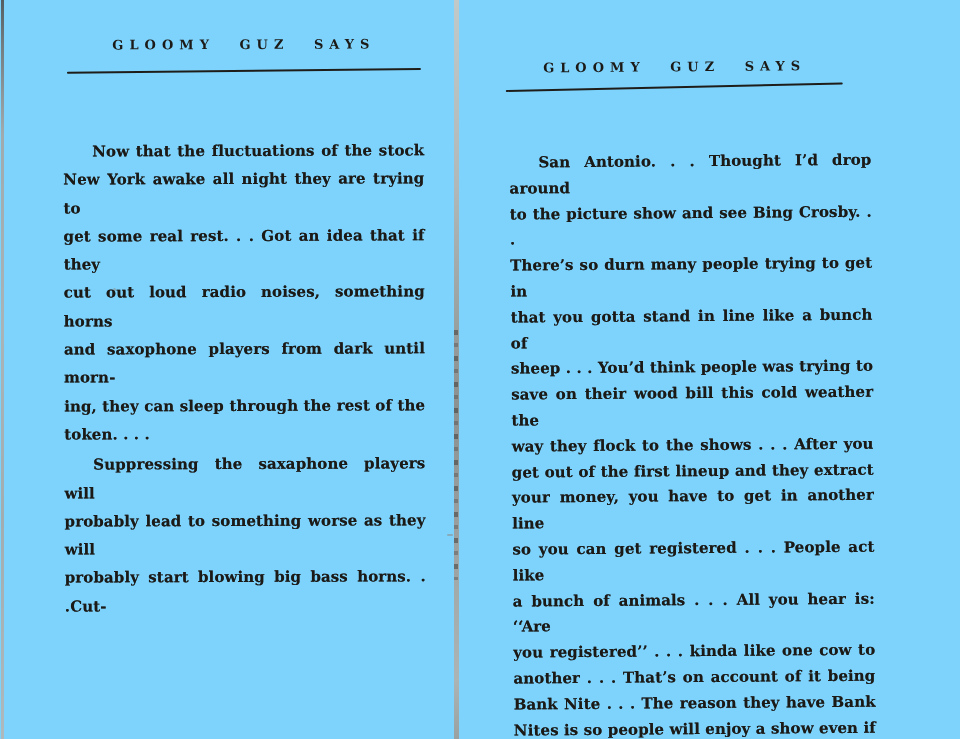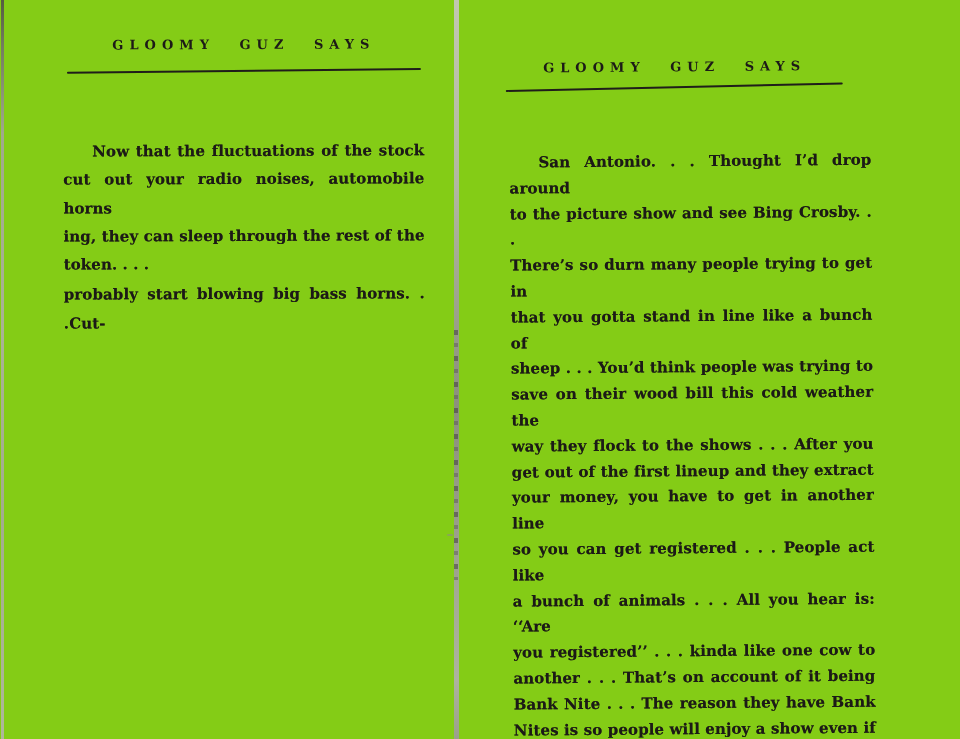--- a/index.html
+++ b/index.html
@@ -1,19 +1,19 @@
 <!DOCTYPE html>
 <html><head>
 <meta charset="utf-8">
 <style>
   html,body{margin:0;padding:0;}
   #scan{
     position:relative;
     width:960px;height:739px;
-    background:#84cc16;
+    background:#7dd3fc;
     overflow:hidden;
     font-family:"DejaVu Serif","Liberation Serif",serif;
     color:#1c1a17;
   }
   
   .edge-line{
     position:absolute;left:1px;top:0;width:3px;height:739px;
     background:linear-gradient(180deg,#4c4a48 0%,#6f6d6b 6%,#a5a3a0 18%,#b0aeab 45%,#a8a6a3 70%,#b6b4b1 100%);
     opacity:.85;
   }
@@ -72,25 +72,30 @@
   <div class="gutter-texture"></div>
   <div class="speck" style="left:113px;top:288px;width:3px;height:3px;"></div>
   <div class="speck" style="left:447px;top:534px;width:6px;height:2px;border-radius:1px;"></div>
 
   <div class="page page-left">
     <div class="running-head">GLOOMY GUZ SAYS</div>
     <div class="head-rule"></div>
     <div class="body-block">
       <div class="para-1">
         <div class="line indent">Now that the fluctuations of the stock</div>
-        <div class="line">cut out your radio noises, automobile horns</div>
+        <div class="line">New York awake all night they are trying to</div>
+        <div class="line">get some real rest. . . Got an idea that if they</div>
+        <div class="line">cut out loud radio noises, something horns</div>
+        <div class="line">and saxophone players from dark until morn-</div>
         <div class="line">ing, they can sleep through the rest of the</div>
         <div class="line last">token. . . .</div>
       </div>
       <div class="para-2">
+        <div class="line indent">Suppressing the saxaphone players will</div>
+        <div class="line">probably lead to something worse as they will</div>
         <div class="line">probably start blowing big bass horns. . .Cut-</div>
 
       </div>
     </div>
   </div>
 
   <div class="page page-right">
     <div class="running-head">GLOOMY GUZ SAYS</div>
     <div class="head-rule"></div>
     <div class="body-block">

